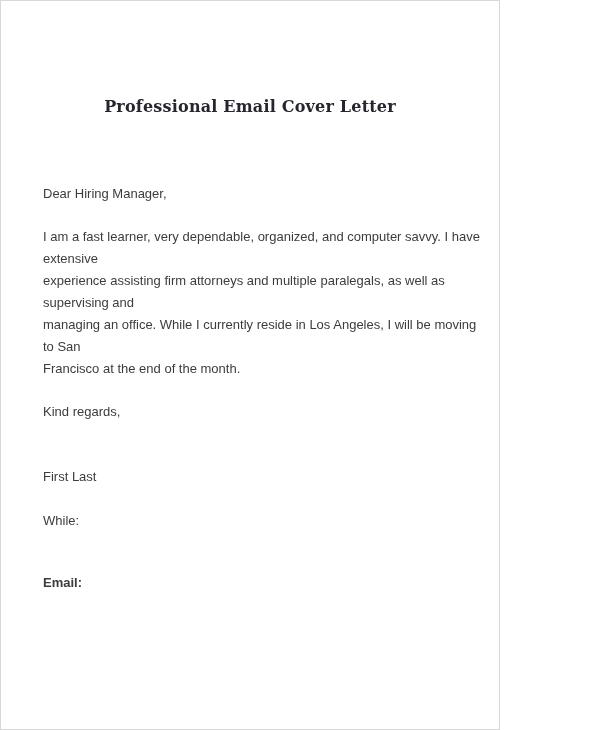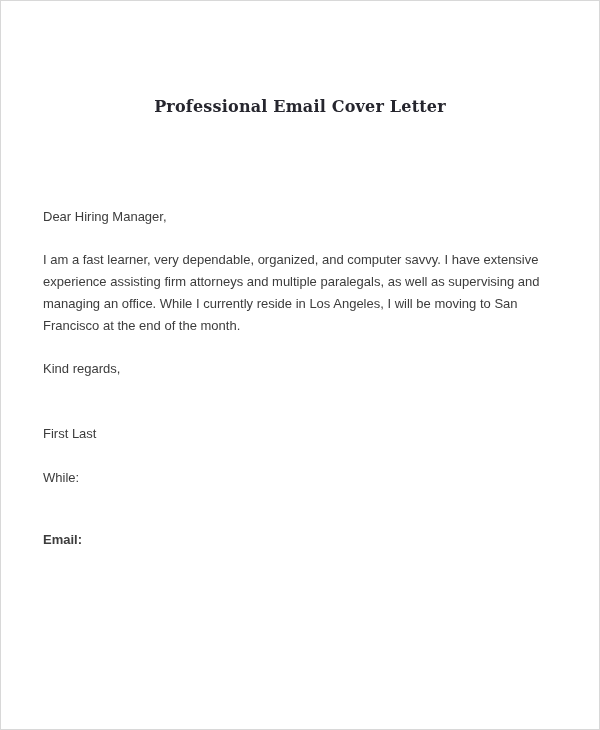--- a/index.html
+++ b/index.html
@@ -2,21 +2,21 @@
 <html style="--title-color: #26262e; --body-color: #3c3c3c; --page-bg: #ffffff; --page-border: #d8d8d8;"><head>
 <meta charset="utf-8">
 <style>
   html, body {
     margin: 0;
     padding: 0;
     background: #ffffff;
   }
   .page {
     position: relative;
-    width: 600px;
+    width: 500px;
     height: 730px;
     box-sizing: border-box;
     background: var(--page-bg, #ffffff);
     border: 1px solid var(--page-border, #d8d8d8);
     overflow: hidden;
     font-family: "Liberation Sans", "DejaVu Sans", sans-serif;
   }
   .title {
     margin: 0;
     padding-top: 94px;
@@ -32,21 +32,21 @@
     margin: 0 16px 0 42px;
   }
   .par {
     margin: 0 0 21px 0;
     font-size: 13px;
     line-height: 22px;
     color: var(--body-color, #3c3c3c);
     white-space: pre-line;
   }
   .greeting {
-    margin-top: 87px;
+    margin-top: 64px;
   }
   .signature-block {
     margin-bottom: 40px;
   }
   .email-par {
     margin-bottom: 0;
     font-weight: bold;
   }
 </style>
 </head>

